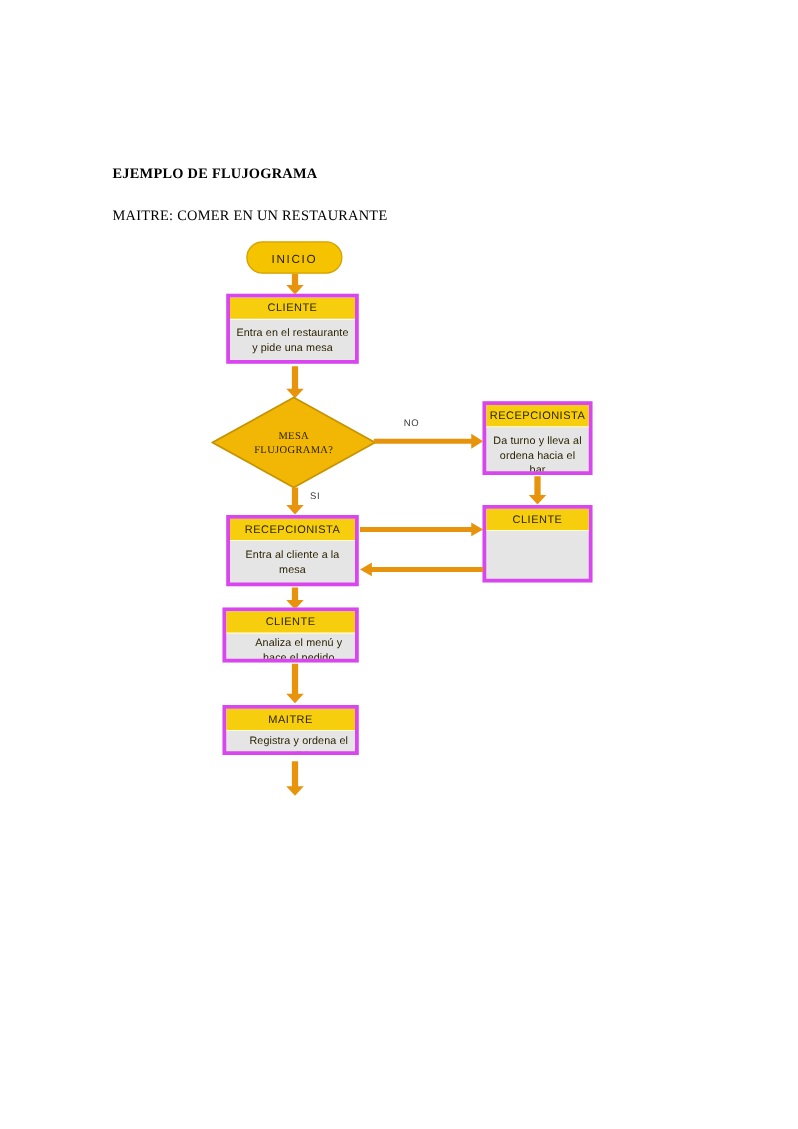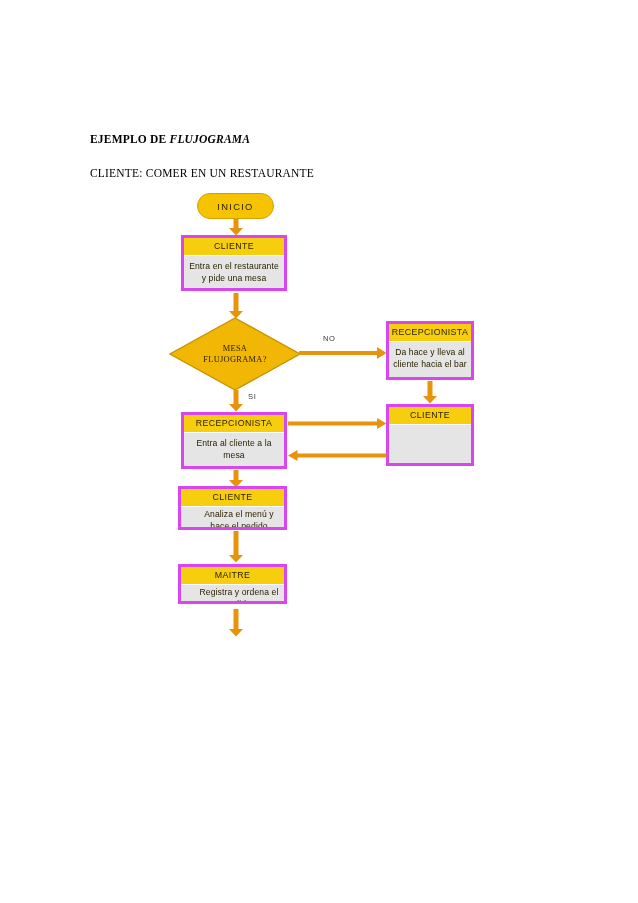--- a/index.html
+++ b/index.html
@@ -23,21 +23,20 @@
     font-size: 11.5px;
     color: #000000;
     white-space: nowrap;
     letter-spacing: 0.2px;
   }
   #title-line {
     top: 133px;
     font-weight: bold;
   }
   #title-line .italic-part {
-    font-style: italic;
   }
   #subtitle-line {
     top: 167px;
     font-weight: normal;
   }
 
   
   #flowchart {
     position: absolute;
     left: 0;
@@ -129,21 +128,21 @@
     color: #3a3a3a;
     letter-spacing: 0.6px;
     white-space: nowrap;
   }
 </style>
 </head>
 <body>
 
 <div class="doc-heading" id="title-line"><span>EJEMPLO DE </span><span class="italic-part">FLUJOGRAMA</span></div>
 
-<div class="doc-heading" id="subtitle-line">CLIENTE: COMER EN UN RESTAURANTE</div>
+<div class="doc-heading" id="subtitle-line">MAITRE: COMER EN UN RESTAURANTE</div>
 
 <div id="flowchart">
 
   <div id="node-inicio" style="left:197px; top:193px; width:77px; height:26px;">
     <span>INICIO</span>
   </div>
 
   <div class="arrow" style="left:228px; top:219px;">
     <svg width="16" height="17" viewBox="0 0 16 17">
       <path d="M5.5 0 H10.5 V9 H15 L8 16.5 L1 9 H5.5 Z" fill="#E8930C"></path>
@@ -180,21 +179,21 @@
 
   <div class="arrow" style="left:228px; top:390px;">
     <svg width="16" height="22" viewBox="0 0 16 22">
       <path d="M5.5 0 H10.5 V14 H15 L8 21.5 L1 14 H5.5 Z" fill="#E8930C"></path>
     </svg>
   </div>
   <div class="branch-label" style="left:248px; top:392px;">SI</div>
 
   <div class="node" style="left:386px; top:321px; width:88px; height:59px;">
     <div class="node-header">RECEPCIONISTA</div>
-    <div class="node-body">Da hace y lleva al cliente hacia el bar</div>
+    <div class="node-body">Da turno y lleva al ordena hacia el bar</div>
   </div>
 
   <div class="arrow" style="left:422px; top:381px;">
     <svg width="16" height="23" viewBox="0 0 16 23">
       <path d="M5.5 0 H10.5 V15 H15 L8 22.5 L1 15 H5.5 Z" fill="#E8930C"></path>
     </svg>
   </div>
 
   <div class="node" style="left:386px; top:404px; width:88px; height:62px;">
     <div class="node-header">CLIENTE</div>

